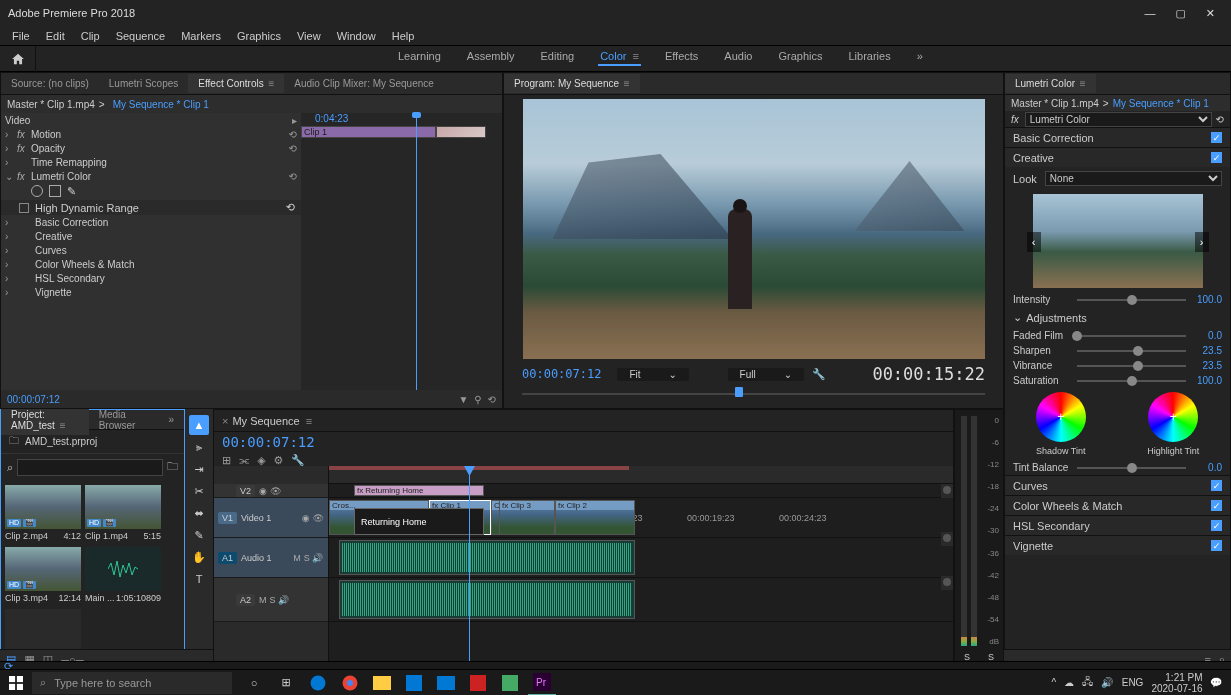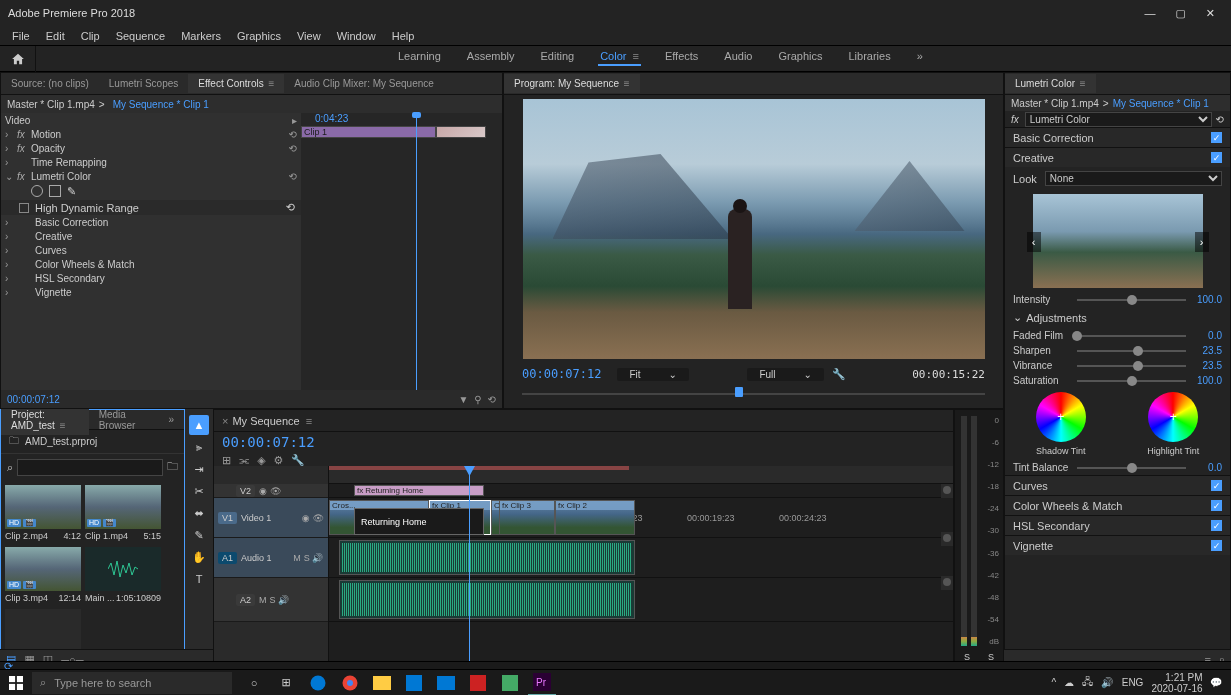--- a/index.html
+++ b/index.html
@@ -48,21 +48,21 @@
 
 .prog-body { padding: 4px 18px; }
 .prog-video { width: 462px; height: 260px; background: linear-gradient(to bottom, #a8c4d6 0%, #b8ccd8 25%, #7a9ab0 40%, #5a7a92 48%, #486880 52%, #3a5a45 60%, #2a4a35 72%, #6a5a42 82%, #8a7052 100%); position: relative; margin: 0 auto; }
 .prog-mtn { position: absolute; top: 62px; right: 20px; width: 110px; height: 70px; background: linear-gradient(135deg, #5a6a7a, #3a4a5a); clip-path: polygon(50% 0, 100% 100%, 0 100%); opacity: 0.6; }
 .prog-mtn2 { position: absolute; top: 55px; left: 30px; width: 180px; height: 85px; background: linear-gradient(135deg, #4a5868, #2a3848); clip-path: polygon(20% 10%, 60% 0, 100% 100%, 0 100%); opacity: 0.55; }
 .prog-person { position: absolute; top: 110px; left: 205px; width: 24px; height: 100px; background: #2a2222; border-radius: 8px 8px 0 0; }
 .prog-person::after { content: ''; position: absolute; top: -10px; left: 5px; width: 14px; height: 14px; background: #1a1414; border-radius: 50%; }
 .prog-info { display: flex; align-items: center; height: 22px; margin-top: 4px; }
 .prog-tc { color: #4a9eff; font-size: 12px; font-family: monospace; }
 .prog-fit { margin-left: 16px; background: #1a1a1a; padding: 1px 12px; border-radius: 2px; font-size: 10px; display: flex; align-items: center; gap: 28px; }
-.prog-dur { margin-left: auto; color: #ddd; font-size: 11px; font-family: monospace; }
+.prog-dur { margin-left: auto; color: #ddd; font-size: 17px; font-family: monospace; }
 .prog-wrench { margin-right: 8px; color: #999; }
 .prog-scrub { height: 14px; position: relative; margin: 2px 0; }
 .prog-scrub::before { content: ''; position: absolute; top: 6px; left: 0; right: 0; height: 2px; background: #444; }
 .prog-scrub .ph { position: absolute; left: 46%; top: 0; width: 8px; height: 10px; background: #4a9eff; border-radius: 1px; }
 .prog-ctrls { display: flex; justify-content: center; align-items: center; gap: 14px; margin-top: 4px; position: relative; }
 .prog-ctrls .pbtn { width: 16px; height: 16px; color: #ccc; display: flex; align-items: center; justify-content: center; }
 .prog-ctrls .add { position: absolute; right: 0; }
 
 
 .lum-head { height: 16px; display: flex; align-items: center; padding: 0 6px; font-size: 10px; background: #2d2d2d; }

